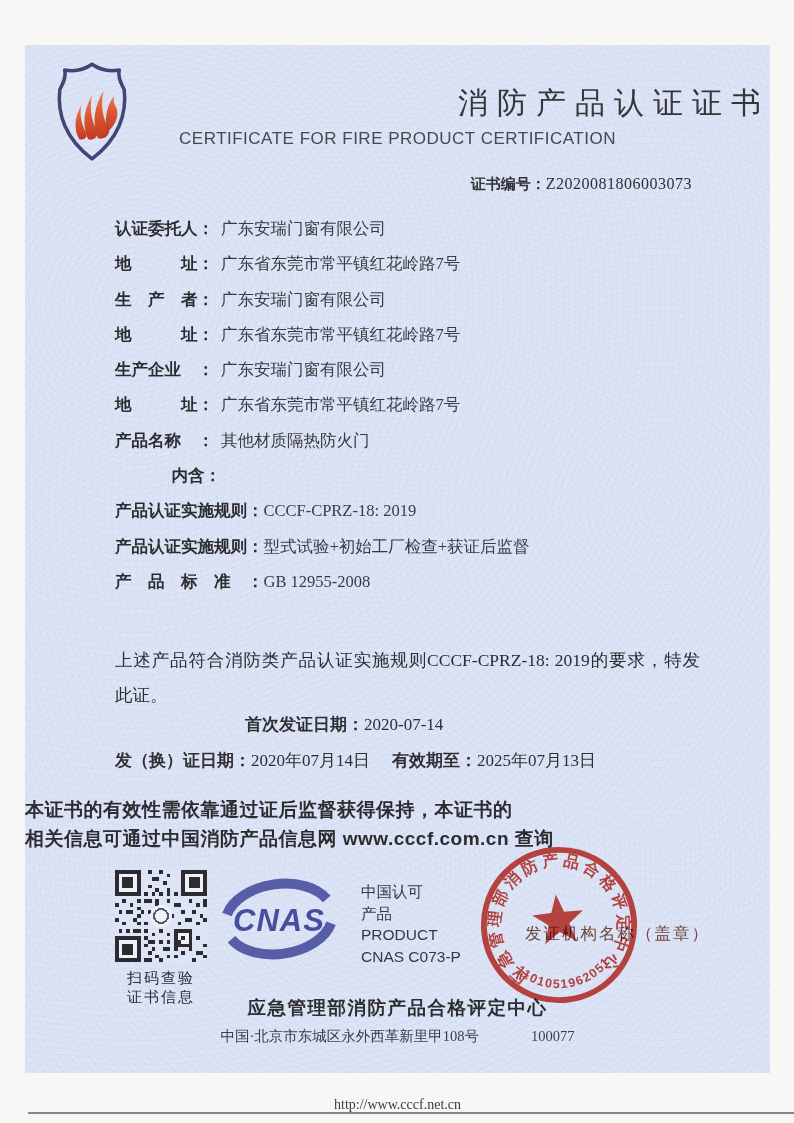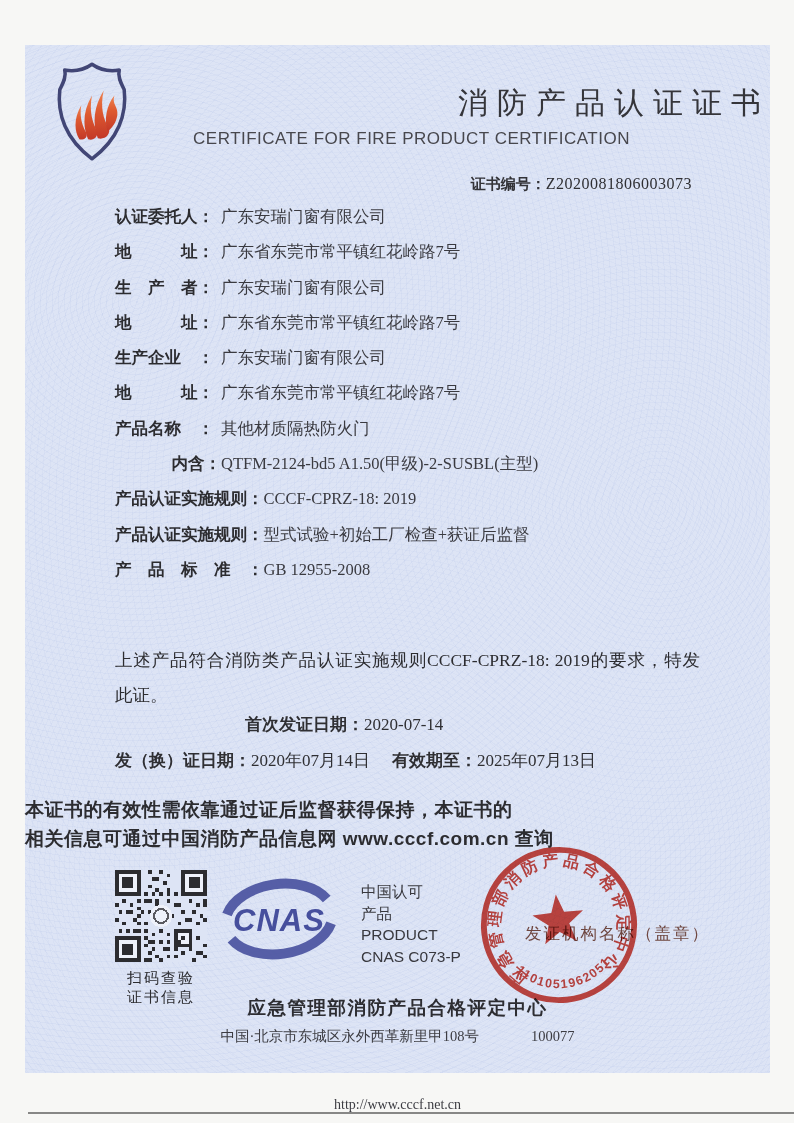--- a/index.html
+++ b/index.html
@@ -18,28 +18,28 @@
       repeating-radial-gradient(circle at 45% 80%, rgba(125,150,215,.05) 0 1px, rgba(0,0,0,0) 1px 5px);
   }
   .shield{position:absolute;left:28px;top:16px;width:78px;height:102px;}
   .title{
     position:absolute;left:0;top:38px;width:100%;text-align:right;
     font-size:30px;font-weight:500;letter-spacing:9px;padding-left:9px;box-sizing:border-box;
     color:#35353a;
   }
   .subtitle{
     position:absolute;left:0;top:84px;width:100%;text-align:center;
-    font-size:17px;letter-spacing:.5px;color:#47474d;margin-left:14px;
+    font-size:17px;letter-spacing:.5px;color:#47474d;
   }
   .certno{
     position:absolute;right:78px;top:130px;font-size:15px;
   }
   .certno .lblb{font-weight:bold;color:#333338;}
   .certno .num{font-family:"Liberation Serif",serif;font-size:16px;letter-spacing:.5px;}
-  .fields{position:absolute;left:90px;top:160px;right:36px;}
+  .fields{position:absolute;left:90px;top:172px;right:36px;}
   .row{display:flex;align-items:baseline;height:35.3px;font-size:16.5px;line-height:22px;}
   .row .lbl{font-weight:bold;color:#2c2c30;width:106px;flex:0 0 auto;white-space:pre;}
   .row.wide .lbl{width:auto;}
   .row.indent .lbl{text-align:right;}
   .row .val{font-family:"Liberation Serif",serif;color:#3a3a40;white-space:pre;}
   .statement{
     position:absolute;left:90px;right:70px;top:598px;
     font-size:17.5px;line-height:35px;color:#2c2c30;
   }
   .statement .l1{text-align:justify;text-align-last:justify;}
@@ -132,21 +132,20 @@
     <div class="row">
         <span class="lbl">地　　　址：</span>
         <span class="val">广东省东莞市常平镇红花岭路7号</span>
       </div>
     <div class="row">
         <span class="lbl">产品名称　：</span>
         <span class="val">其他材质隔热防火门</span>
       </div>
     <div class="row indent">
         <span class="lbl">内含：</span>
-        <span class="val">QTFM-2124-bd5 A1.50(甲级)-2-SUSBL(主型)</span>
       </div>
     <div class="row wide">
         <span class="lbl">产品认证实施规则：</span>
         <span class="val">CCCF-CPRZ-18: 2019</span>
       </div>
     <div class="row wide">
         <span class="lbl">产品认证实施规则：</span>
         <span class="val">型式试验+初始工厂检查+获证后监督</span>
       </div>
     <div class="row wide">

